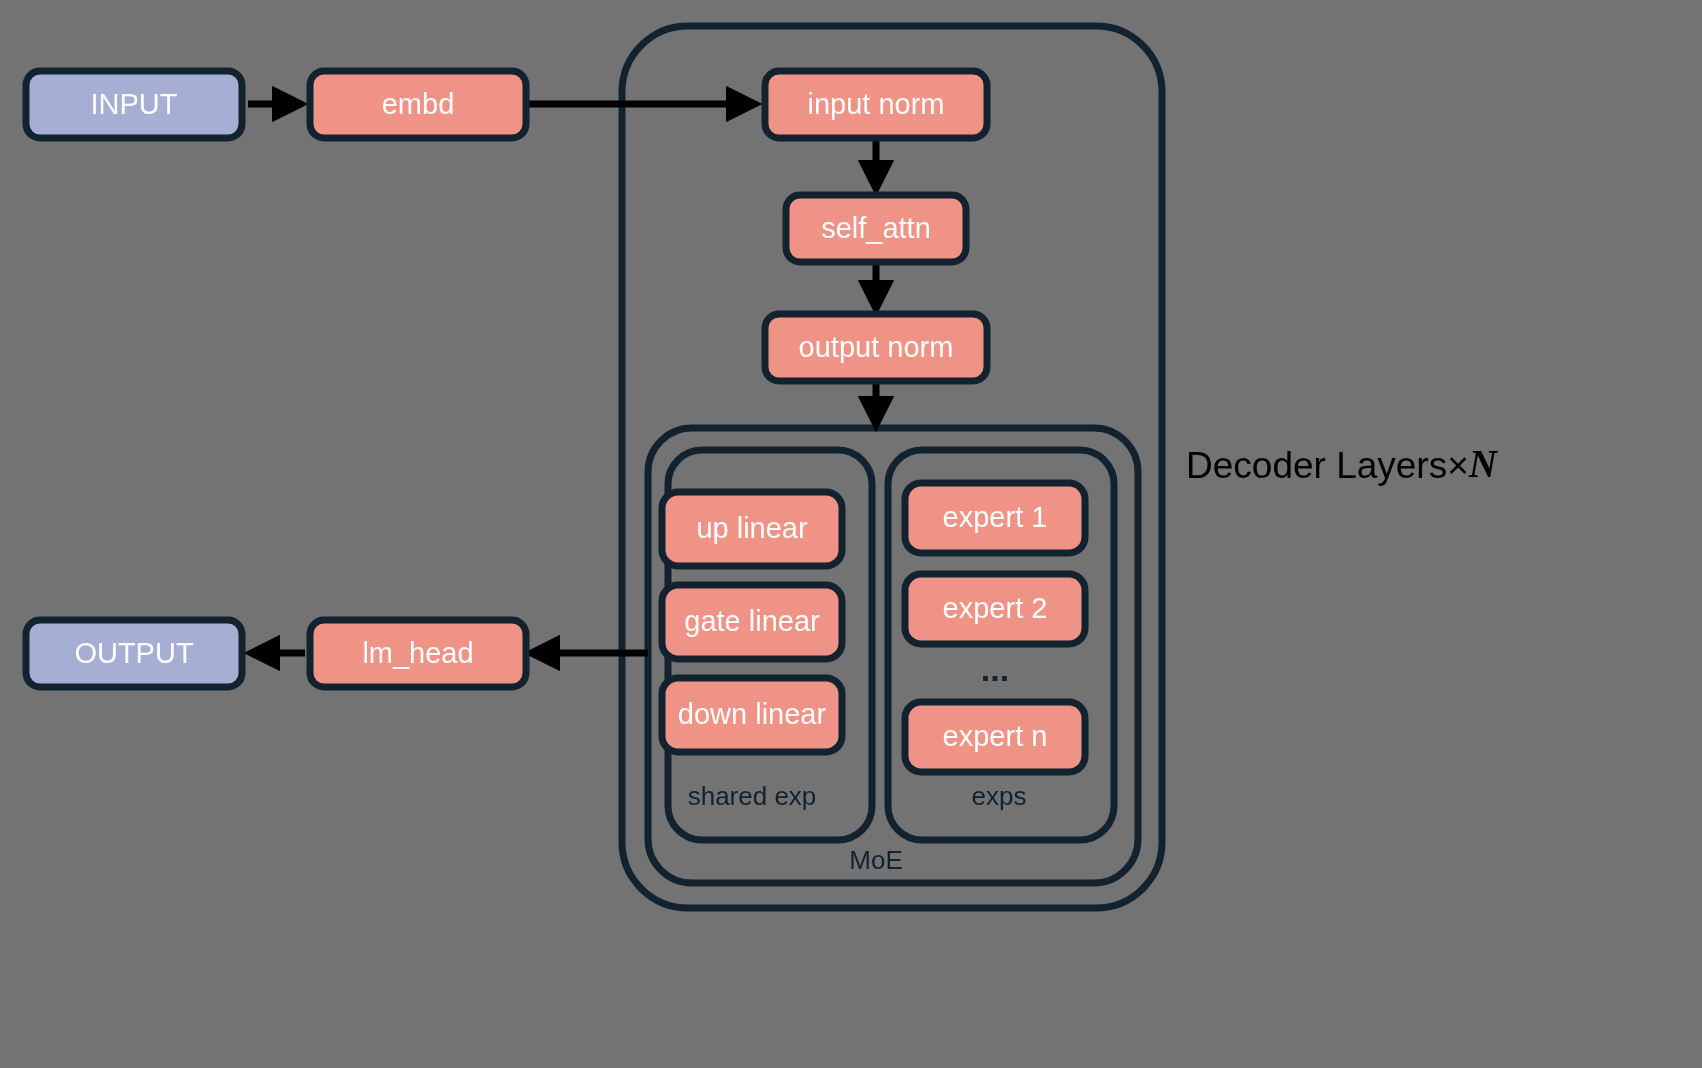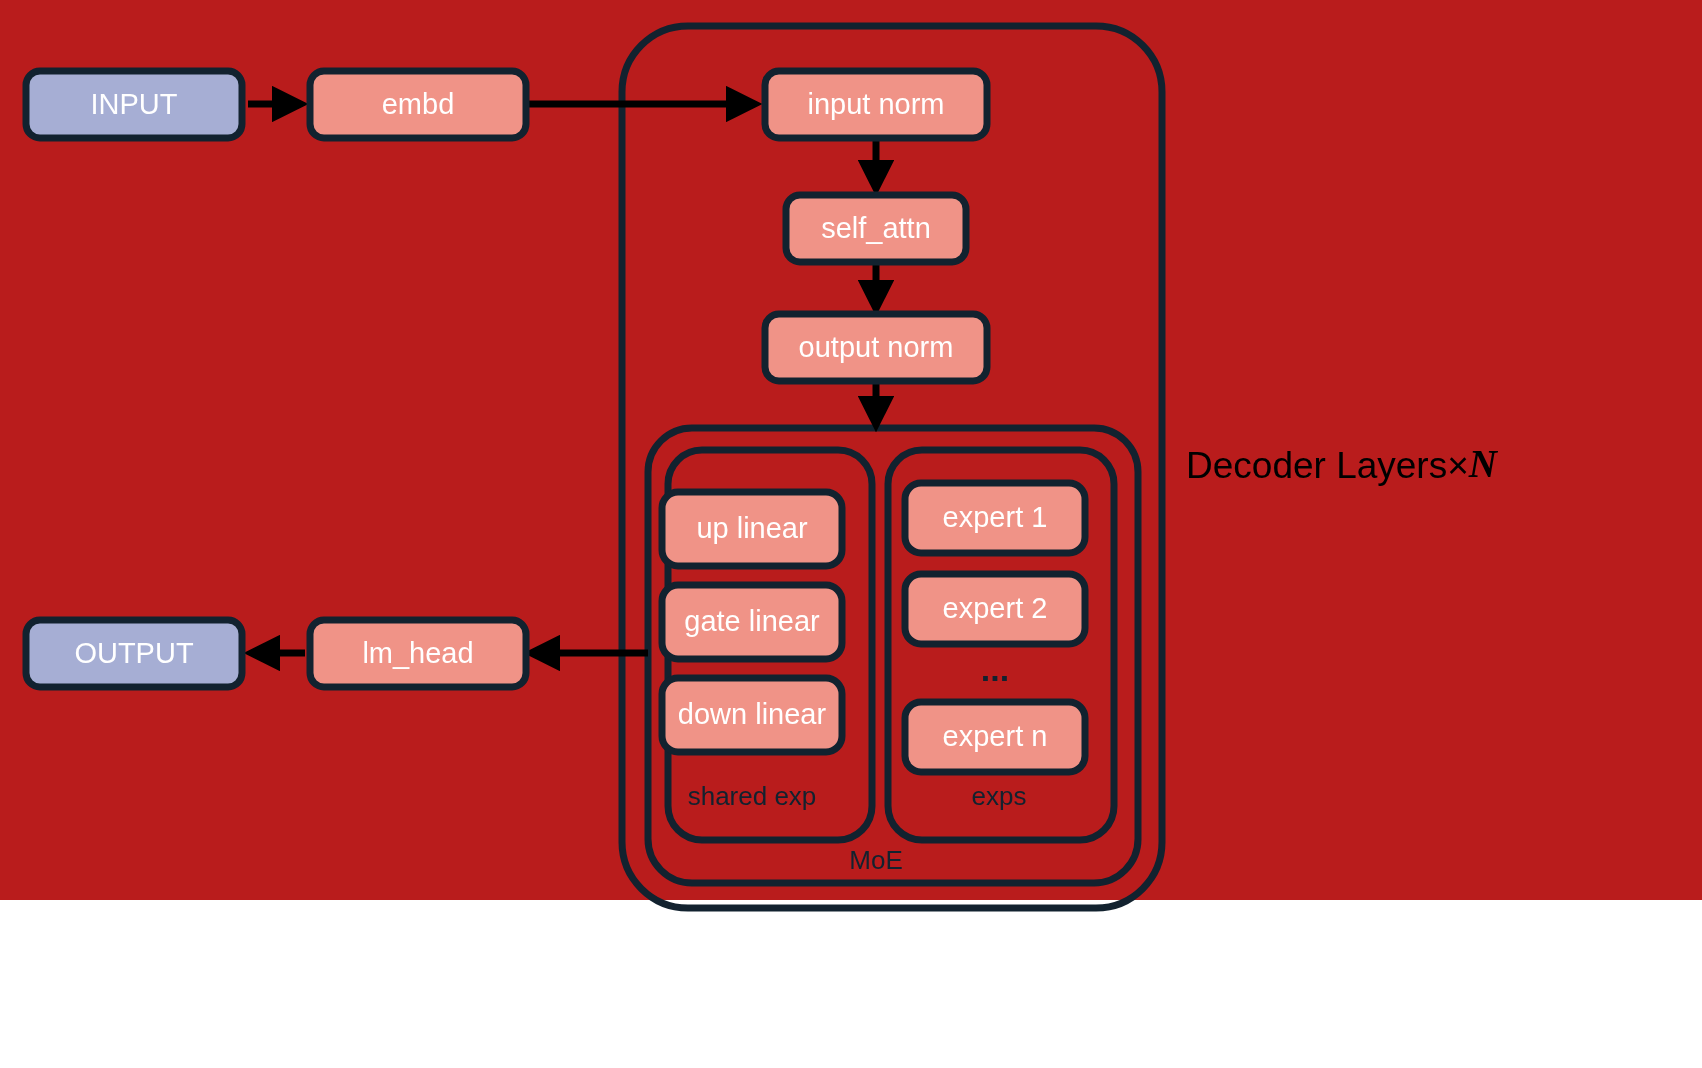--- a/index.html
+++ b/index.html
@@ -1,18 +1,18 @@
 <!DOCTYPE html>
 <html><head>
 <meta charset="utf-8">
 <style>
   html,body{margin:0;padding:0;background:#ffffff;}
   body{width:1702px;height:1068px;overflow:hidden;
        font-family:"Liberation Sans",sans-serif;}
-  #stage{position:relative;width:1702px;height:900px;background:#b91c1c;}
+  #stage{position:relative;width:1702px;height:1068px;background:#737373;}
   svg.diagram{position:absolute;left:0;top:0;width:1702px;height:1068px;}
 
   .node-label{
     fill:#ffffff; font-family:"Liberation Sans",sans-serif;
     font-size:29px; text-anchor:middle; dominant-baseline:middle;
     pointer-events:none;
   }
   .group-label{
     fill:#12222f; font-family:"Liberation Sans",sans-serif;
     font-size:26px; text-anchor:middle; dominant-baseline:middle;

